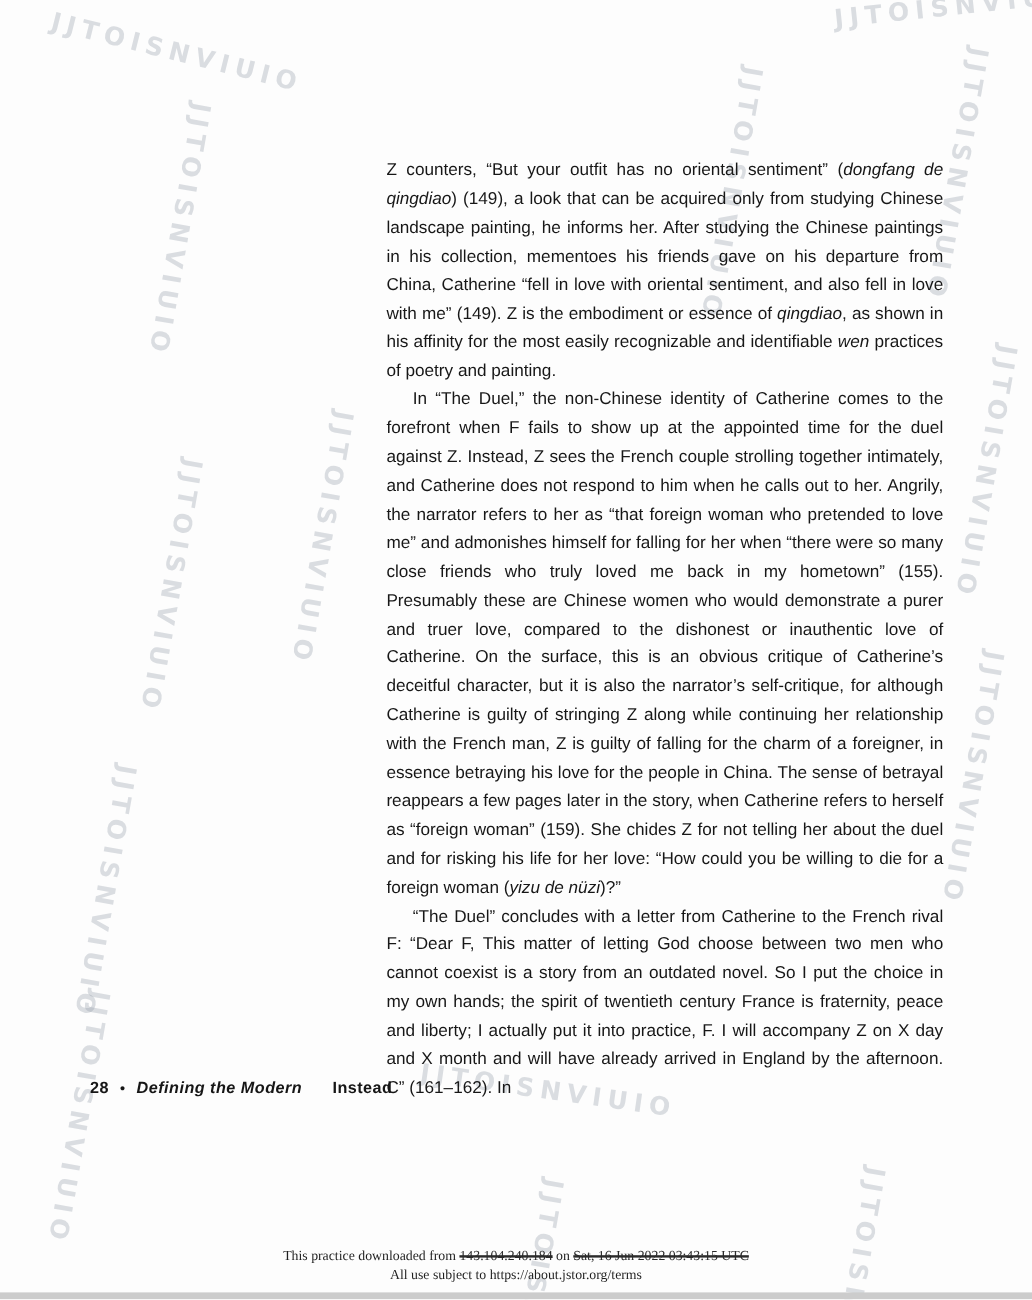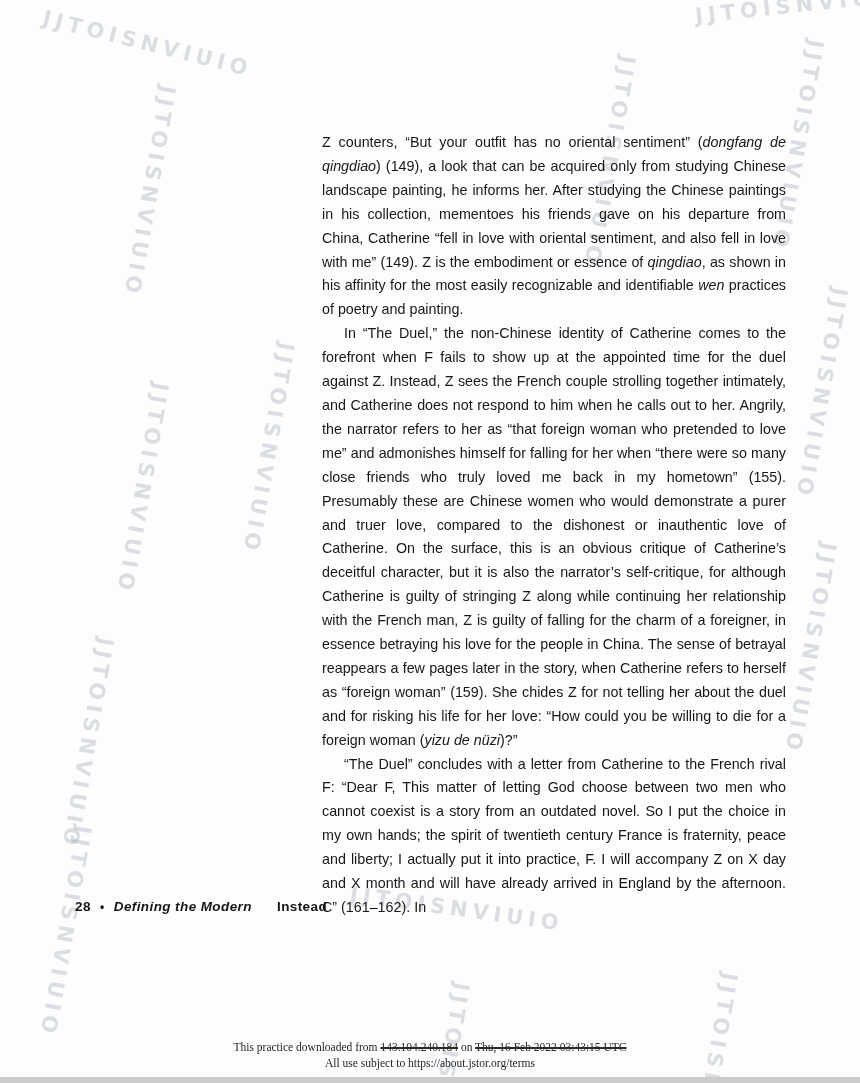--- a/index.html
+++ b/index.html
@@ -136,20 +136,20 @@
     <span class="bullet">•</span>
     <span class="title-it">Defining the Modern</span>
     <span class="title-ro">Instead</span>
   </div>
 
   <div class="download-notice">
     <div class="notice-line">
       <span>This practice downloaded from</span>
       <span class="redacted">143.104.240.184</span>
       <span>on</span>
-      <span class="redacted">Thu, 16 Feb 2022 03:43:15 UTC</span>
+      <span class="redacted">Sat, 16 Jun 2022 03:43:15 UTC</span>
     </div>
     <div class="notice-line">All use subject to https://about.jstor.org/terms</div>
   </div>
 
   <div class="scan-edge"></div>
 
 </div>
 
 </body></html>

